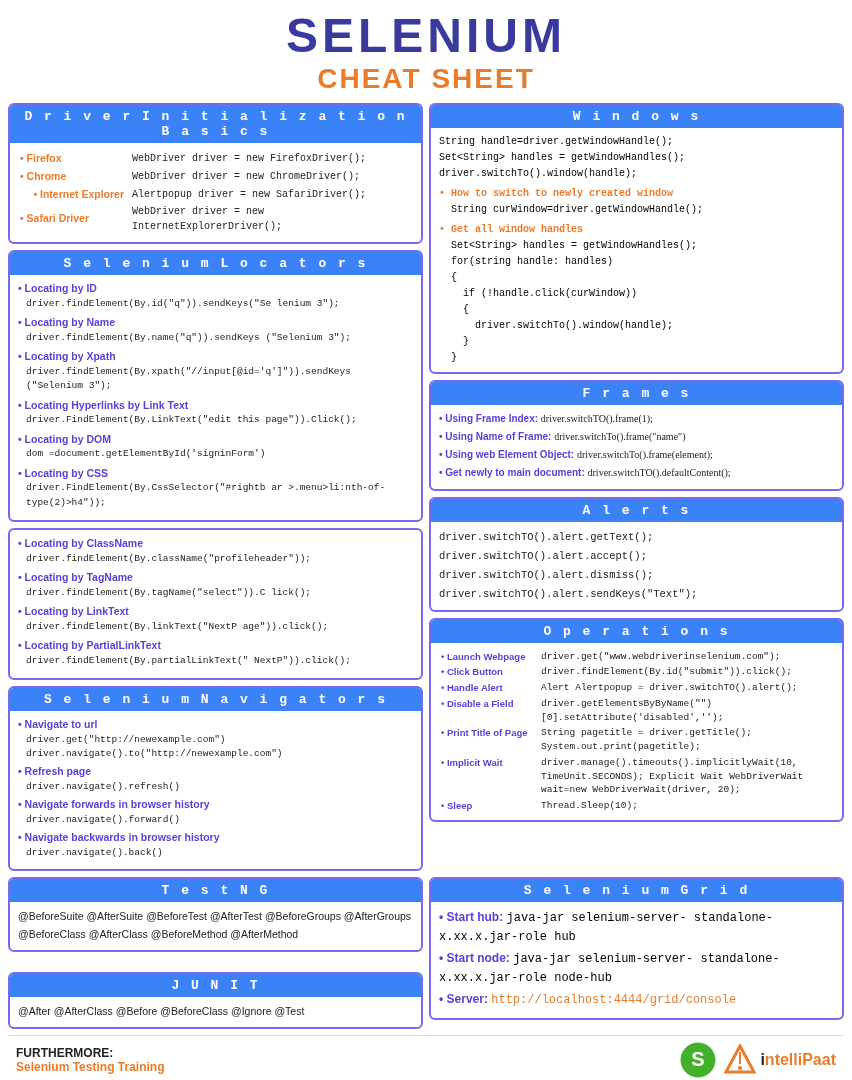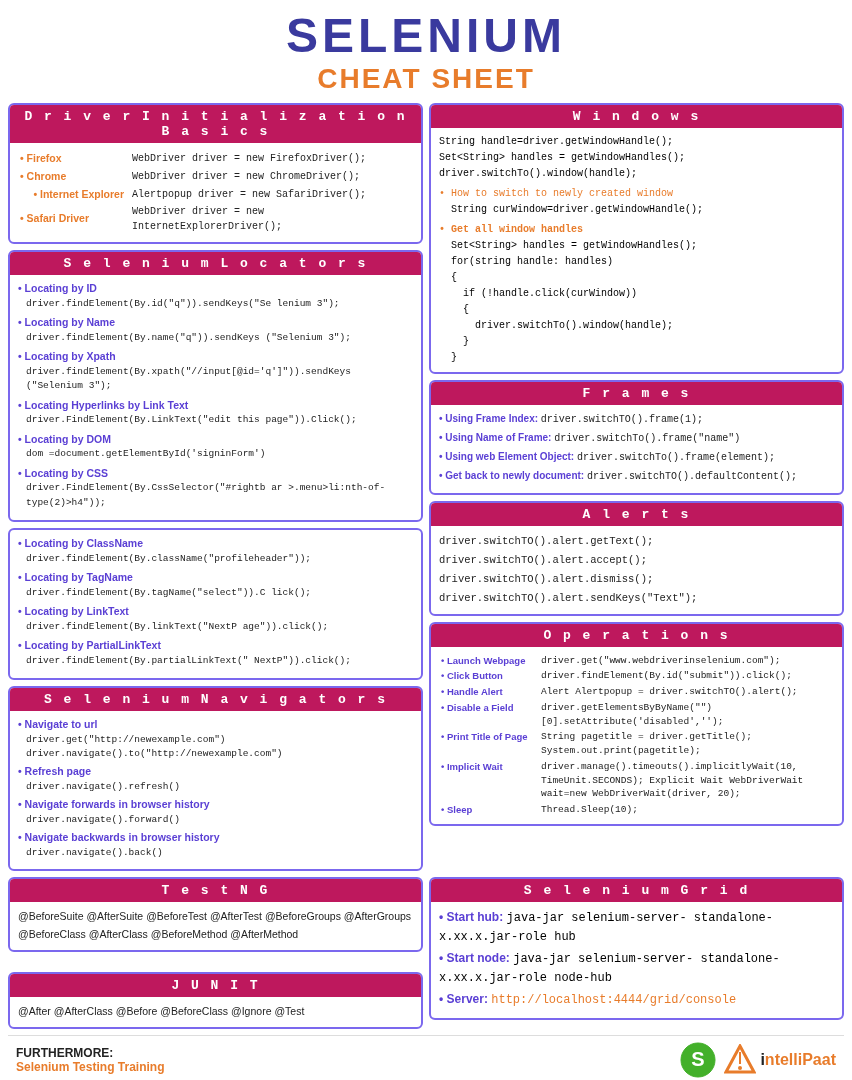--- a/index.html
+++ b/index.html
@@ -44,21 +44,21 @@
 
     
     .section-box {
       border: 2px solid #7b68ee;
       border-radius: 6px;
       padding: 0;
       background: #fff;
       overflow: hidden;
     }
     .section-title {
-      background: #be185d;
+      background: #3b82f6;
       color: #fff;
       text-align: center;
       padding: 4px 6px;
       font-size: 13px;
       font-weight: bold;
       letter-spacing: 2px;
       font-family: 'Courier New', monospace;
     }
     .section-content {
       padding: 6px 8px;
@@ -119,21 +119,21 @@
     
     .frames-item {
       margin-bottom: 3px;
       font-size: 10px;
     }
     .frames-item .label {
       color: #5a3fd4;
       font-weight: bold;
     }
     .frames-item .code {
-      font-family: Liberation Mono, monospace;
+      font-family: Liberation Serif, serif;
       color: #222;
     }
 
     
     .alerts-content {
       font-family: 'Courier New', monospace;
       font-size: 10.5px;
       line-height: 1.8;
       color: #222;
     }
@@ -366,21 +366,21 @@
 
     <div class="right-col">
 
       <div class="section-box">
         <div class="section-title">W i n d o w s</div>
         <div class="section-content windows-content">
           <div>String handle=driver.getWindowHandle();</div>
           <div>Set&lt;String&gt; handles = getWindowHandles();</div>
           <div>driver.switchTo().window(handle);</div>
           <div style="margin-top:4px;">
-            <span style="color:#e87c2b;font-weight:normal;">• How to switch to newly created window</span>
+            <span style="color:#e87c2b;font-weight:bold;">• How to switch to newly created window</span>
           </div>
           <div class="code-indent">String curWindow=driver.getWindowHandle();</div>
           <div style="margin-top:4px;">
             <span style="color:#e87c2b;font-weight:bold;">• Get all window handles</span>
           </div>
           <div class="code-indent">Set&lt;String&gt; handles = getWindowHandles();</div>
           <div class="code-indent">for(string handle: handles)</div>
           <div class="code-indent">{</div>
           <div class="code-indent2">if (!handle.click(curWindow))</div>
           <div class="code-indent2">{</div>
@@ -399,21 +399,21 @@
           </div>
           <div class="frames-item">
             <span class="label">• Using Name of Frame:</span>
             <span class="code"> driver.switchTo().frame("name")</span>
           </div>
           <div class="frames-item">
             <span class="label">• Using web Element Object:</span>
             <span class="code"> driver.switchTo().frame(element);</span>
           </div>
           <div class="frames-item">
-            <span class="label">• Get back to newly document:</span>
+            <span class="label">• Get newly to main document:</span>
             <span class="code"> driver.switchTO().defaultContent();</span>
           </div>
         </div>
       </div>
 
       <div class="section-box">
         <div class="section-title">A l e r t s</div>
         <div class="section-content alerts-content">
           <div>driver.switchTO().alert.getText();</div>
           <div>driver.switchTO().alert.accept();</div>

